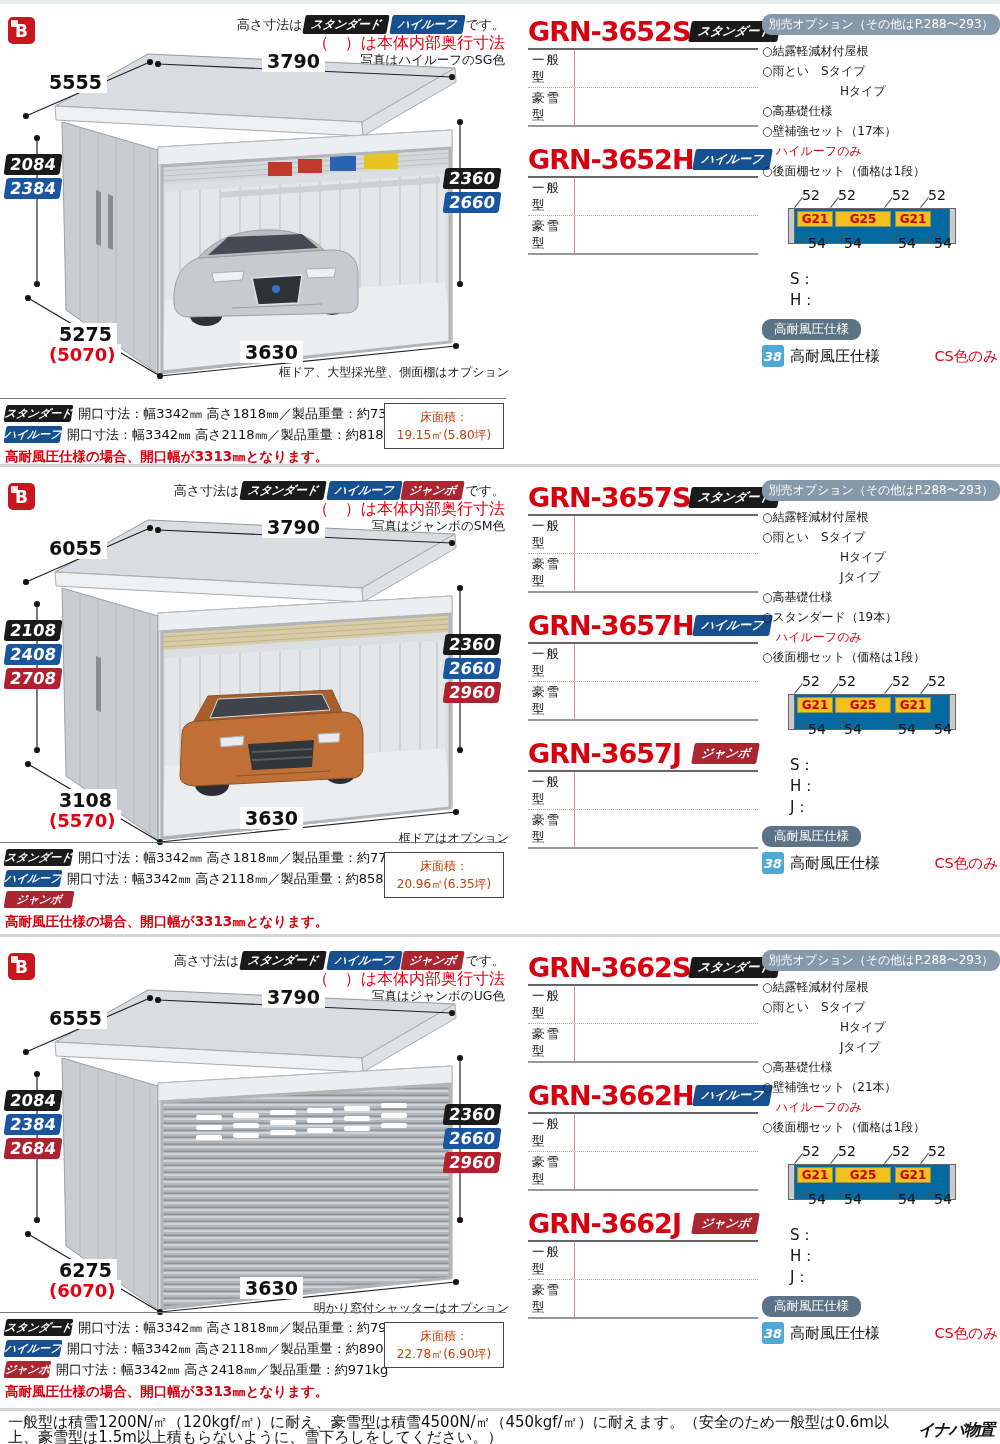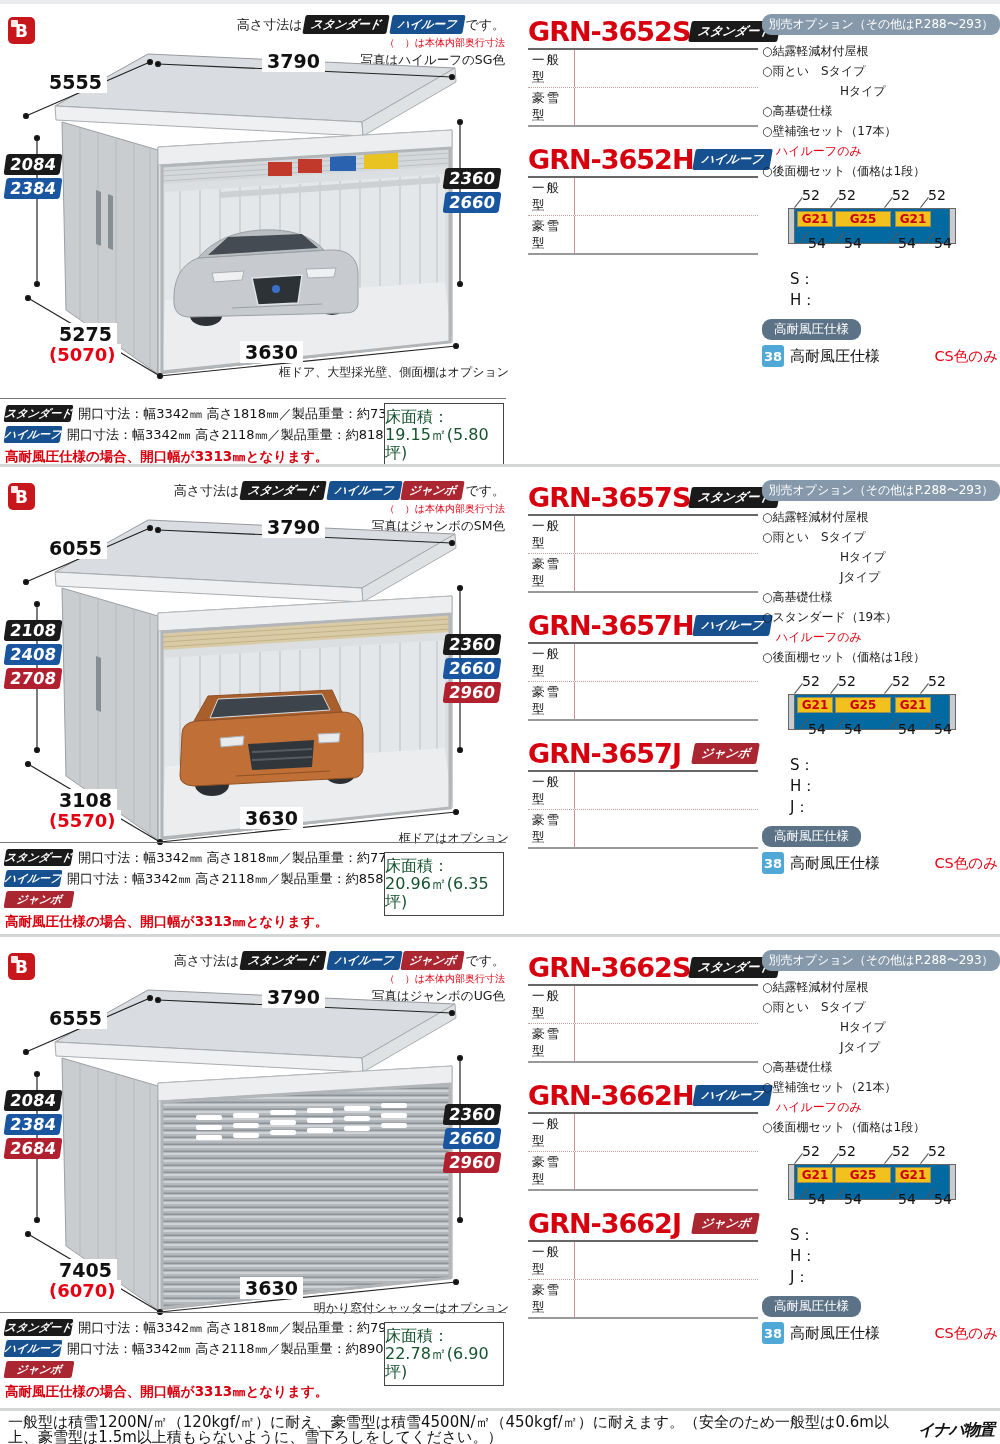--- a/index.html
+++ b/index.html
@@ -8,21 +8,21 @@
   .topstrip{position:absolute;top:0;left:0;width:1000px;height:6px;background:#e9eced}
   .divider{position:absolute;left:0;width:1000px;height:3px;background:#d3d6d7}
   section.prod{position:absolute;left:0;width:1000px;height:470px;background:#fff}
   
   .bicon{position:absolute;top:13px;left:8px;width:27px;height:27px;background:#c8161d;border-radius:5px;
          color:#fff;font-weight:bold;font-size:17px;display:flex;align-items:center;justify-content:center}
   .bicon i{position:absolute;top:3px;left:3px;width:7px;height:7px;background:#fff;border-radius:1px;opacity:.9}
   
   .topnote{position:absolute;top:11px;right:495px;text-align:right;font-size:13px;line-height:17px;white-space:nowrap}
   .topnote .row1{display:flex;align-items:center;justify-content:flex-end;gap:2px}
-  .rednote{color:#e60012;font-size:10px}
+  .rednote{color:#e60012;font-size:16px}
   .graynote{color:#1a1a1a;font-size:12.5px}
   
   .hbadge,.sbadge,.mbadge{display:inline-block;padding:1px 7px;color:#fff;font-size:11.5px;font-weight:bold;
         font-style:italic;transform:skewX(-10deg);border-radius:2px;white-space:nowrap}
   .bg-std{background:#1a1a1a}.bg-hi{background:#17508f}.bg-jum{background:#aa2631}
   
   .illus{position:absolute;top:38px;left:0;width:515px;height:340px;overflow:hidden}
   .illus svg{position:absolute;left:0;top:0}
   .dim{position:absolute;font-size:19px;font-weight:bold;color:#111;background:#fff;padding:0 5px;line-height:22px}
   .dim-top{top:8px;left:262px}
@@ -39,21 +39,21 @@
   
   .specline{position:absolute;top:394px;left:0;width:506px;border-top:1.5px solid #777}
   .three .specline{top:372px}
   .specs{position:absolute;top:399px;left:5px;width:378px}
   .three .specs{top:377px}
   .srow{display:flex;align-items:center;height:21px}
   .sbadge{width:68px;text-align:center;margin-right:6px;font-size:11px;padding:1px 0 1px 0}
   .stext{font-size:13px;color:#111;white-space:nowrap}
   .swind{margin-top:3px;font-size:13.5px;font-weight:bold;color:#d7000f;white-space:nowrap}
   .floorbox{position:absolute;top:399px;left:384px;width:118px;border:1.5px solid #444;background:#fff;
-            font-size:16px;color:#14532d;padding:4px 0;line-height:18px}
+            text-align:center;font-size:12px;color:#c2410c;padding:4px 0;line-height:18px}
   .three .floorbox{top:382px}
   
   .rightcol{position:absolute;left:528px;top:10px;width:472px;height:458px}
   .models{position:absolute;left:0;top:0;width:230px}
   .model{margin-bottom:15px}
   .mhead{display:flex;align-items:center;justify-content:space-between;height:34px}
   .mname{font-size:27px;font-weight:bold;color:#d7000f;letter-spacing:-1px;white-space:nowrap}
   .mbadge{font-size:12px;padding:2px 8px}
   .mtable{border-top:2px solid #666;border-bottom:2px solid #999}
   .mrow{display:flex;height:37px;align-items:center}
@@ -76,21 +76,21 @@
   .sh-bar i.capl{left:0;border-right:1px solid #666}
   .sh-bar i.capr{right:0;border-left:1px solid #666}
   .sh-cell{position:absolute;top:2px;height:16px;background:#f2c11e;border:1px solid #9a8c55;box-sizing:border-box;
            color:#cc0011;font-size:12px;font-weight:bold;text-align:center;line-height:14px}
   .c1{left:8px;width:36px}.c2{left:46px;width:56px}.c3{left:106px;width:36px}
   .sh-lead{position:absolute;width:1px;height:13px;background:#555;transform:rotate(38deg)}
   .sizes{margin-left:28px;font-size:15px;color:#111;line-height:21px}
   .windbadge{display:inline-block;background:#5c7287;color:#fff;font-size:12.5px;border-radius:9px;
              padding:2px 12px;margin:8px 0 5px;white-space:nowrap}
   .windrow{display:flex;align-items:center;font-size:15px;color:#111;white-space:nowrap}
-  .icon38{width:22px;height:22px;background:#4fa8d5;color:#fff;font-size:13px;font-weight:bold;
+  .icon38{width:22px;height:22px;background:#4fa8d5;color:#fff;font-size:13px;font-weight:bold;font-style:italic;
           border-radius:3px;display:flex;align-items:center;justify-content:center;margin-right:6px;flex:0 0 auto}
   .csnote{margin-left:auto;color:#e60012;font-size:14.5px;padding-right:2px}
   
   .footer{position:absolute;top:1415px;left:8px;width:885px;font-size:15px;color:#111;line-height:15px}
   .brand{position:absolute;top:1420px;right:6px;font-size:16px;font-weight:bold;font-style:italic;color:#111;letter-spacing:-1px}
 </style>
 </head>
 <body>
 
 <div class="topstrip"></div>
@@ -612,38 +612,39 @@
       </g>
     </svg>
     <div class="dim dim-top">3790</div>
     <div class="dim dim-roof">6555</div>
     <div class="dimbox db-std l1">2084</div>
     <div class="dimbox db-hi l2">2384</div>
     <div class="dimbox db-jum l3">2684</div>
     <div class="dimbox db-std r1">2360</div>
     <div class="dimbox db-hi r2">2660</div>
     <div class="dimbox db-jum r3">2960</div>
-    <div class="dim dim-bd">7405</div>
+    <div class="dim dim-bd">6275</div>
     <div class="dim dim-bi">(6070)</div>
     <div class="dim dim-bw">3630</div>
     <div class="caption">明かり窓付シャッターはオプション</div>
   </div>
 
   <div class="specline"></div>
   <div class="specs">
     <div class="srow">
       <span class="sbadge bg-std">スタンダード</span>
       <span class="stext">開口寸法：幅3342㎜ 高さ1818㎜／製品重量：約797kg</span>
     </div>
     <div class="srow">
       <span class="sbadge bg-hi">ハイルーフ</span>
       <span class="stext">開口寸法：幅3342㎜ 高さ2118㎜／製品重量：約890kg</span>
     </div>
     <div class="srow">
       <span class="sbadge bg-jum">ジャンボ</span>
+      <span class="stext">開口寸法：幅3342㎜ 高さ2418㎜／製品重量：約971kg</span>
     </div>
     <div class="swind">高耐風圧仕様の場合、開口幅が3313㎜となります。</div>
   </div>
   <div class="floorbox">
     <div>床面積：</div>
     <div>22.78㎡(6.90坪)</div>
   </div>
 
   <div class="rightcol">
     <div class="models">

